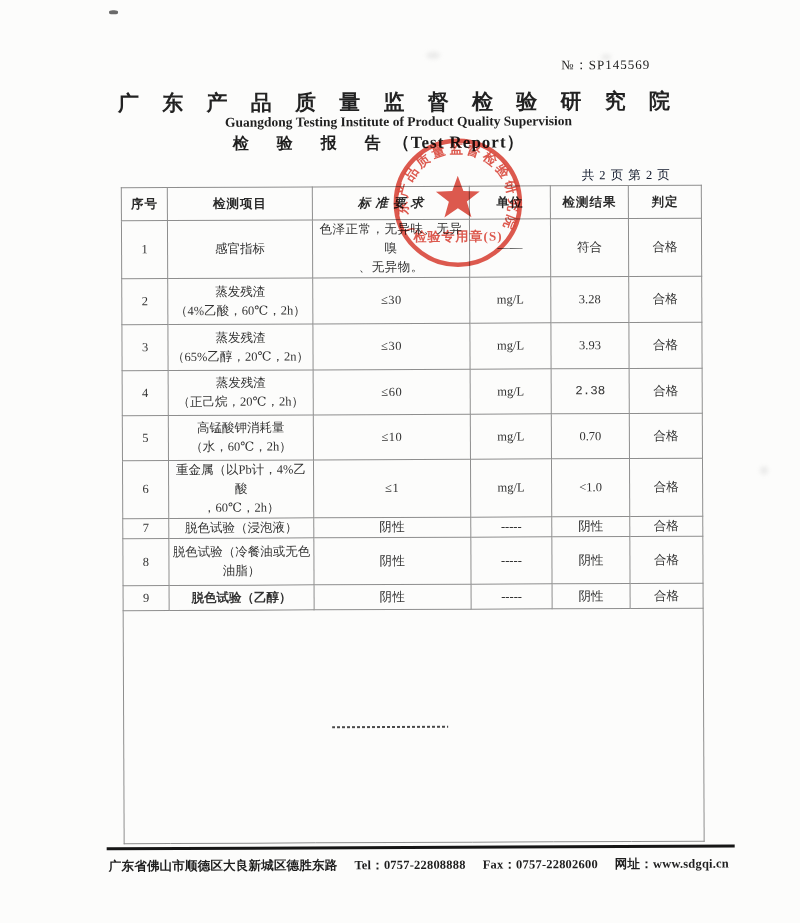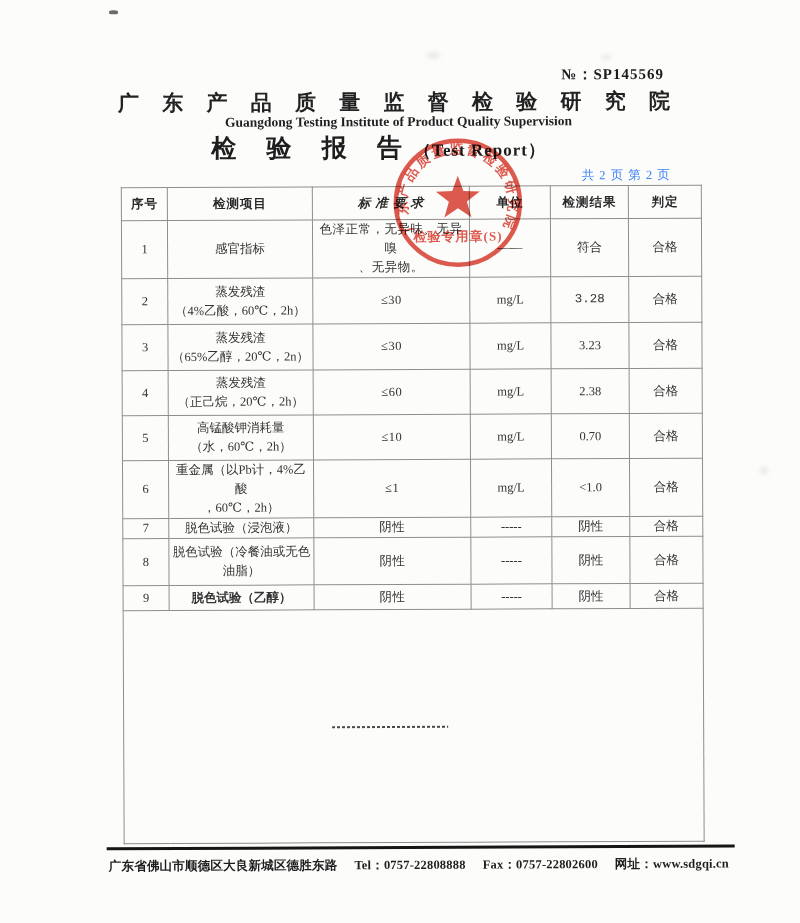--- a/index.html
+++ b/index.html
@@ -1,29 +1,29 @@
 <!DOCTYPE html>
 <html><head>
 <meta charset="utf-8">
 <style>
   html,body{margin:0;padding:0;width:800px;height:923px;overflow:hidden;
     background:#fcfcfb;font-family:"Liberation Serif","DejaVu Serif",serif;}
   #page{position:relative;width:800px;height:923px;background:#fcfcfb;
     transform:rotate(-0.25deg);transform-origin:50% 50%;color:#2b2b2b;}
   
-  .doc-no{position:absolute;top:66px;left:563px;font-size:15px;font-weight:bold;color:#1c1c1c;letter-spacing:1px;}
+  .doc-no{position:absolute;top:57px;left:563px;font-size:13px;font-weight:normal;color:#1c1c1c;letter-spacing:1px;}
   .org-cn{position:absolute;top:88px;left:0;width:800px;text-align:center;font-size:21px;
     font-weight:bold;letter-spacing:9px;color:#222;}
   .org-en{position:absolute;top:114px;left:0;width:800px;text-align:center;font-size:13.5px;
     font-weight:bold;color:#1f1f1f;font-family:"Liberation Serif","DejaVu Serif",serif;}
   .report-title{position:absolute;top:131px;left:0;width:760px;text-align:center;color:#1d1d1d;}
-  .report-title .cn{font-size:25px;font-weight:bold;letter-spacing:12px;}
+  .report-title .cn{font-size:16px;font-weight:bold;letter-spacing:12px;}
   .report-title .en{font-size:17px;font-weight:bold;letter-spacing:1px;}
   .page-indicator{position:absolute;top:168px;left:544px;width:128px;text-align:right;
-    font-size:12.5px;color:#3b82f6;letter-spacing:1px;}
+    font-size:12.5px;color:#0f172a;letter-spacing:1px;}
   
   table.results{position:absolute;top:186px;left:122px;width:550px;border-collapse:collapse;
     table-layout:fixed;}
   table.results td,table.results th{border:1px solid #8e8e8e;text-align:center;vertical-align:middle;
     font-size:12.5px;color:#333;white-space:pre-line;line-height:19px;padding:0 2px;
     font-weight:normal;overflow:hidden;}
   table.results th{color:#2a2a2a;font-weight:bold;letter-spacing:1px;}
   td.c-std{letter-spacing:0.5px;color:#2d2d2d;margin-top:42px;}
   td.empty-cell{position:relative;border:1px solid #8e8e8e;}
   .divider-dashes{position:absolute;left:208px;top:116px;width:116px;height:2px;
@@ -77,39 +77,39 @@
           <td style="height: 44px;">——</td>
           <td style="height: 44px;">符合</td>
           <td style="height: 44px;">合格</td>
         </tr>
         <tr>
           <td style="height: 45px;">2</td>
           <td style="height: 45px;">蒸发残渣
 （4%乙酸，60℃，2h）</td>
           <td class="c-std" style="height: 45px;">≤30</td>
           <td style="height: 45px;">mg/L</td>
-          <td style="height: 45px; font-family: Liberation Mono, monospace;">3.28</td>
+          <td style="height: 45px;">3.28</td>
           <td style="height: 45px;">合格</td>
         </tr>
         <tr>
           <td style="height: 45px;">3</td>
           <td style="height: 45px;">蒸发残渣
 （65%乙醇，20℃，2n）</td>
           <td class="c-std" style="height: 45px;">≤30</td>
           <td style="height: 45px;">mg/L</td>
-          <td style="height: 45px;">3.23</td>
+          <td style="height: 45px;">3.93</td>
           <td style="height: 45px;">合格</td>
         </tr>
         <tr>
           <td style="height: 44px;">4</td>
           <td style="height: 44px;">蒸发残渣
 （正己烷，20℃，2h）</td>
           <td class="c-std" style="height: 44px;">≤60</td>
           <td style="height: 44px;">mg/L</td>
-          <td style="height: 44px;">2.38</td>
+          <td style="height: 44px; font-family: Liberation Mono, monospace;">2.38</td>
           <td style="height: 44px;">合格</td>
         </tr>
         <tr>
           <td style="height: 44px;">5</td>
           <td style="height: 44px; margin-top: 39px;">高锰酸钾消耗量
 （水，60℃，2h）</td>
           <td class="c-std" style="height: 44px;">≤10</td>
           <td style="height: 44px;">mg/L</td>
           <td style="height: 44px;">0.70</td>
           <td style="height: 44px;">合格</td>

